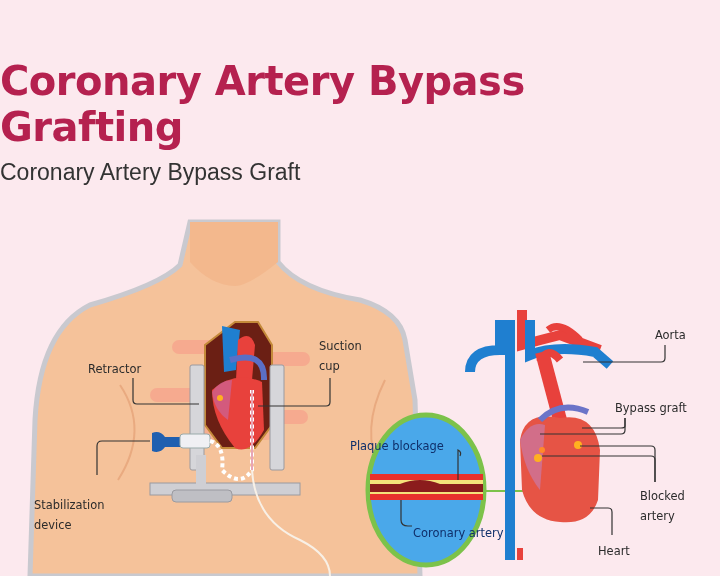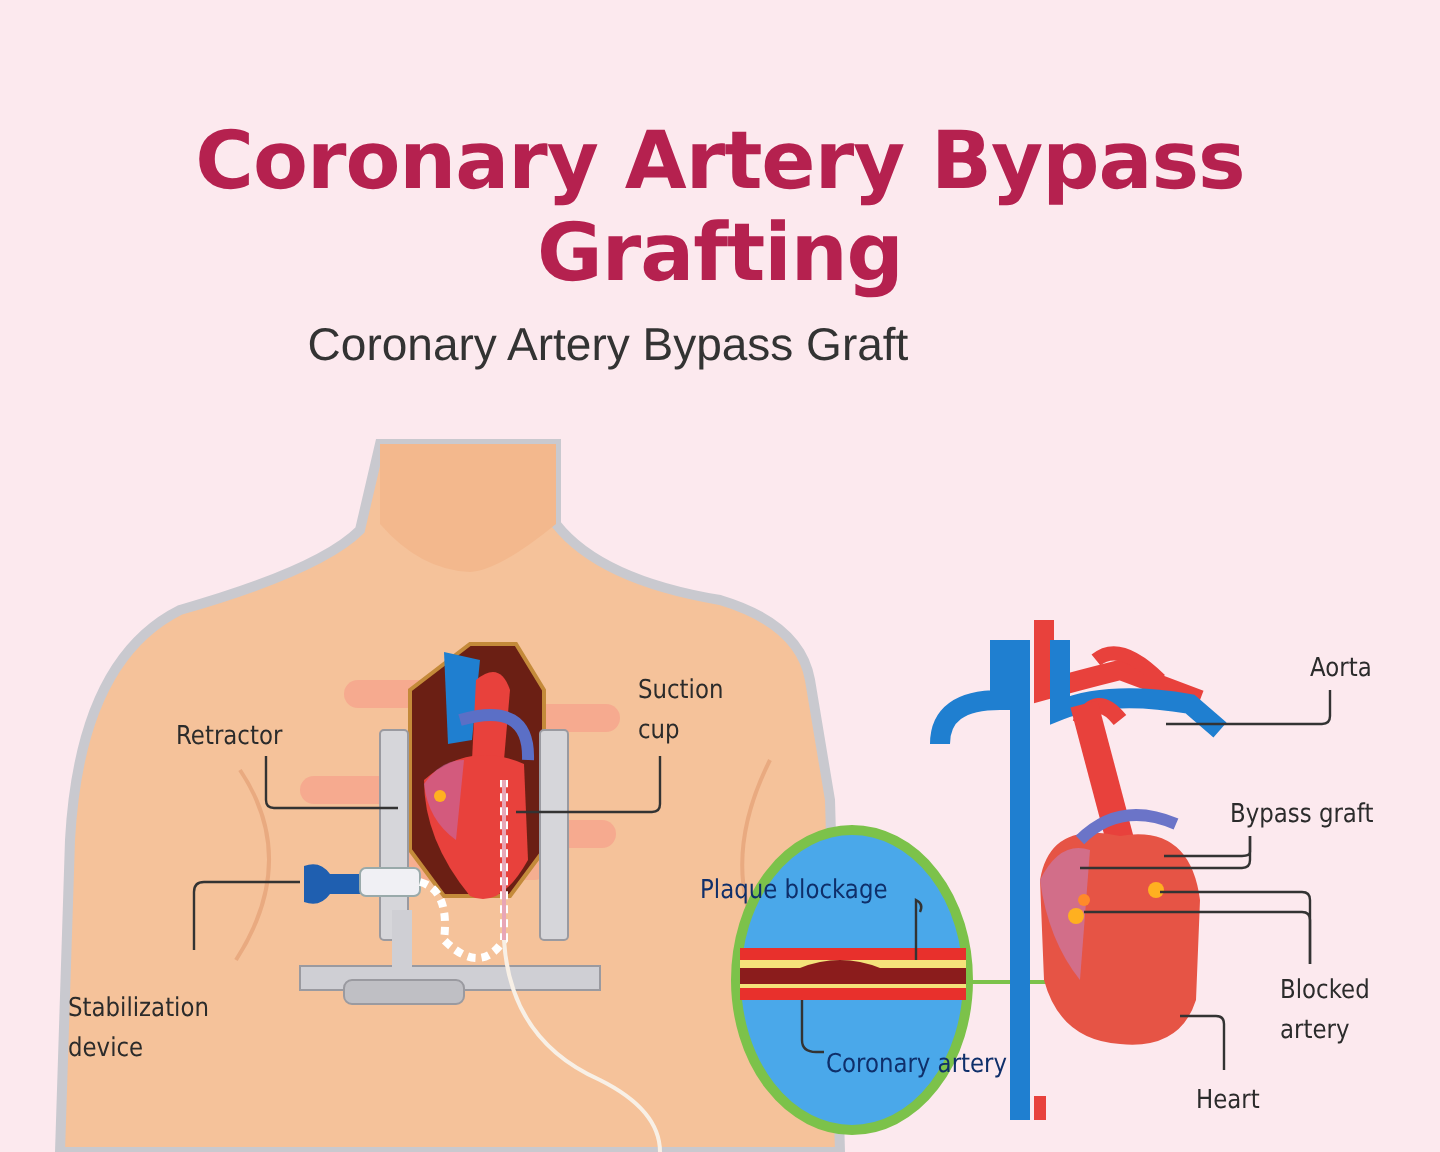--- a/index.html
+++ b/index.html
@@ -1,18 +1,18 @@
 <!DOCTYPE html>
 <html><head>
 <meta charset="utf-8">
 <style>
   html, body { margin: 0; padding: 0; }
   body { width: 720px; height: 576px; overflow: hidden; background: #fce9ee; font-family: "Liberation Sans", sans-serif; position: relative; }
-  .title { position: absolute; left: 0; top: 58px; width: 720px; text-align: center; font-family: "DejaVu Sans", sans-serif; font-weight: bold; font-size: 40px; color: #b5214f; letter-spacing: -0.5px; }
-  .subtitle { position: absolute; left: 0; top: 156px; width: 608px; text-align: center; font-size: 23px; color: #333; line-height: 33px; }
+  .title { position: absolute; left: 0; top: 58px; width: 720px; font-family: "DejaVu Sans", sans-serif; font-weight: bold; font-size: 40px; color: #b5214f; letter-spacing: -0.5px; }
+  .subtitle { position: absolute; left: 0; top: 156px; width: 608px; text-align: left; font-size: 23px; color: #333; line-height: 33px; }
   svg.illus { position: absolute; left: 0; top: 0; }
   .lbl { position: absolute; font-family: "DejaVu Sans", sans-serif; font-size: 13px; color: #2b2b2b; line-height: 20px; transform: scaleX(0.88); transform-origin: left top; white-space: nowrap; }
 </style>
 </head>
 <body>
 
 <div class="title">Coronary Artery Bypass Grafting</div>
 <div class="subtitle">
   <div>Coronary Artery Bypass Graft</div>
 </div>

